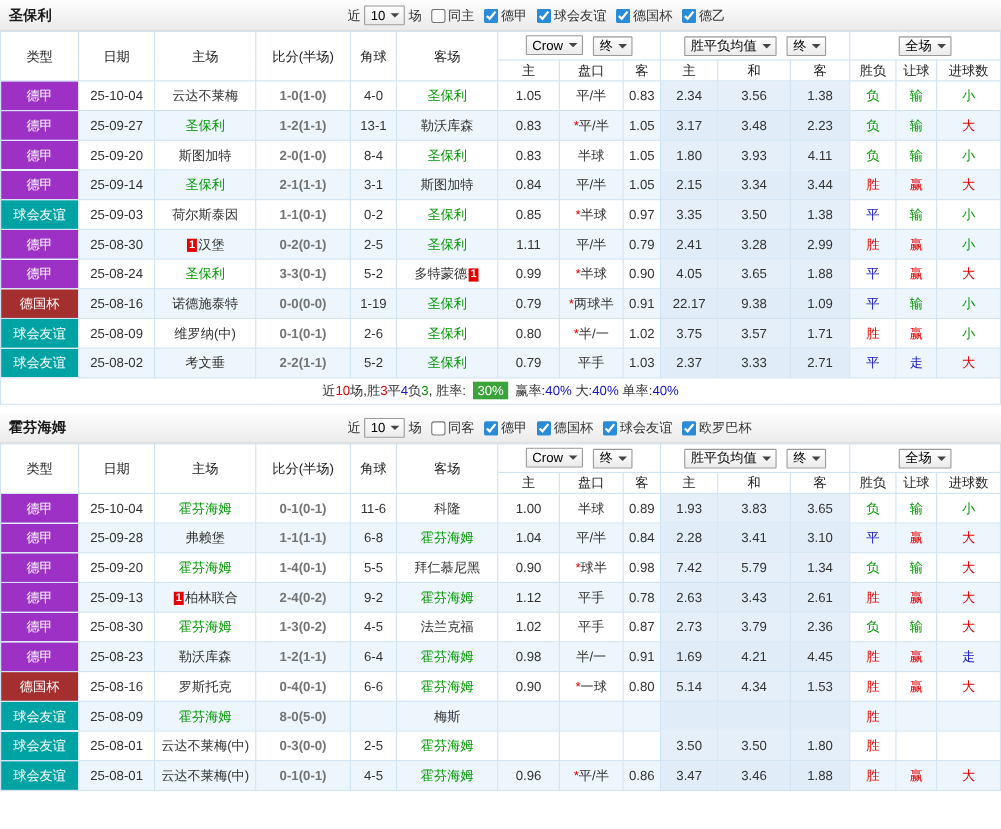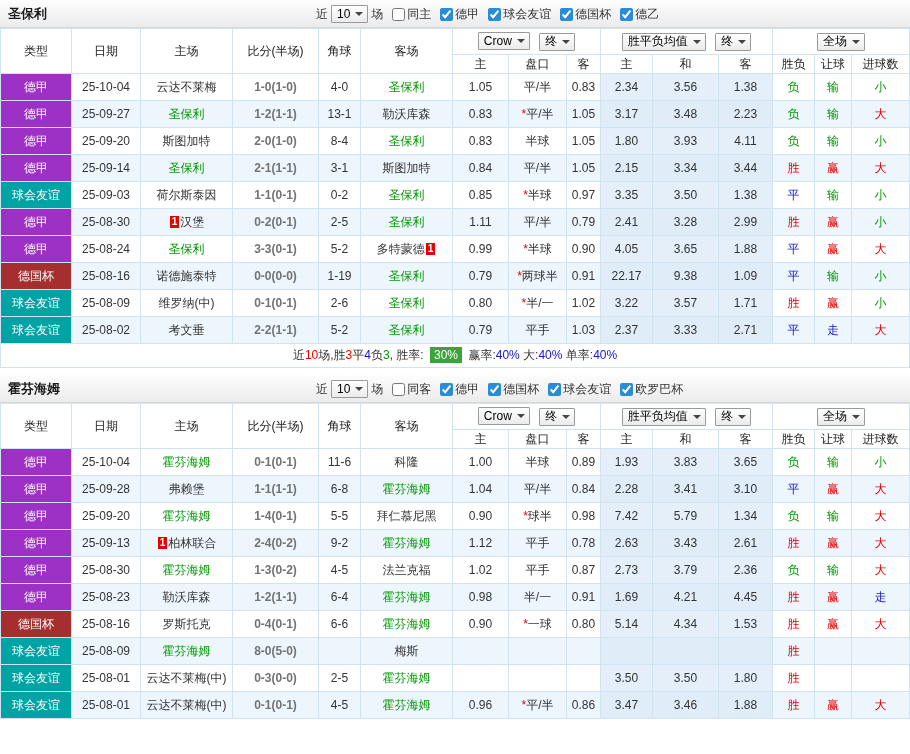--- a/index.html
+++ b/index.html
@@ -286,21 +286,21 @@
         <tr>
           <td class="league" style="background: rgb(0, 163, 163);">球会友谊</td>
           <td>25-08-09</td>
           <td><span>维罗纳(中)</span></td>
           <td class="score">0-1(0-1)</td>
           <td>2-6</td>
           <td><span class="focus-team">圣保利</span></td>
           <td>0.80</td>
           <td><span class="star">*</span>半/一</td>
           <td>1.02</td>
-          <td class="eu">3.22</td>
+          <td class="eu">3.75</td>
           <td class="eu">3.57</td>
           <td class="eu">1.71</td>
           <td style="color: rgb(230, 0, 0);">胜</td>
           <td style="color: rgb(230, 0, 0);">赢</td>
           <td style="color: rgb(0, 151, 0);">小</td>
         </tr>
         <tr>
           <td class="league" style="background: rgb(0, 163, 163);">球会友谊</td>
           <td>25-08-02</td>
           <td><span>考文垂</span></td>

